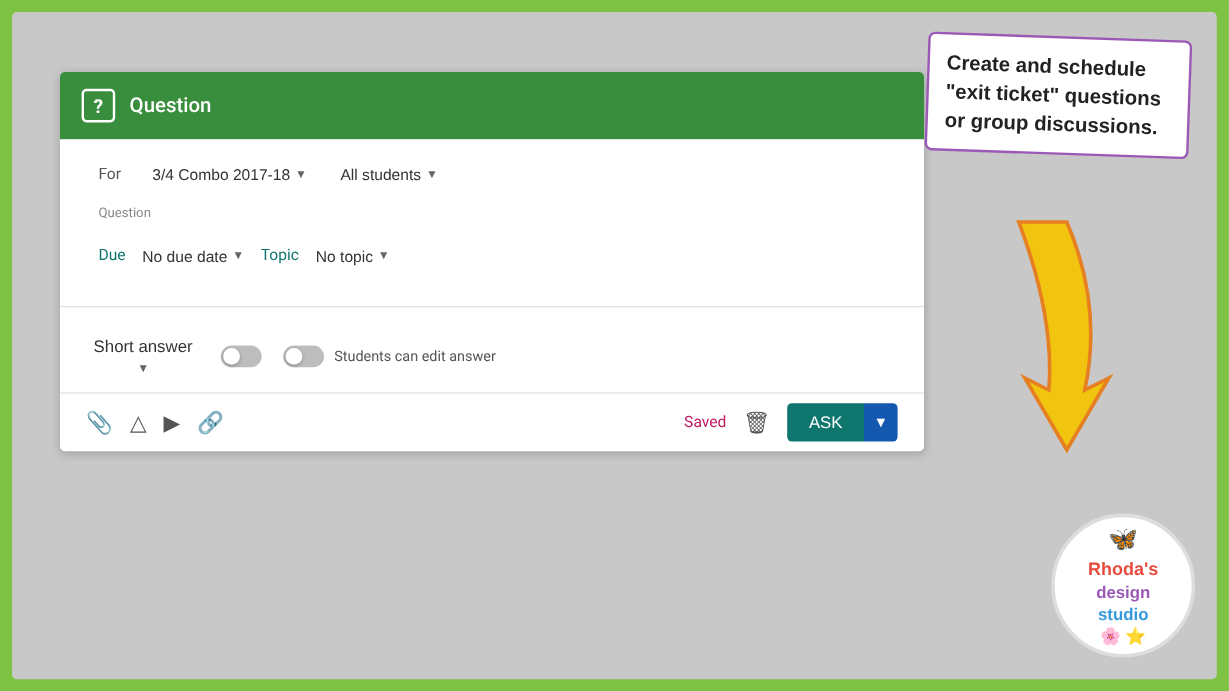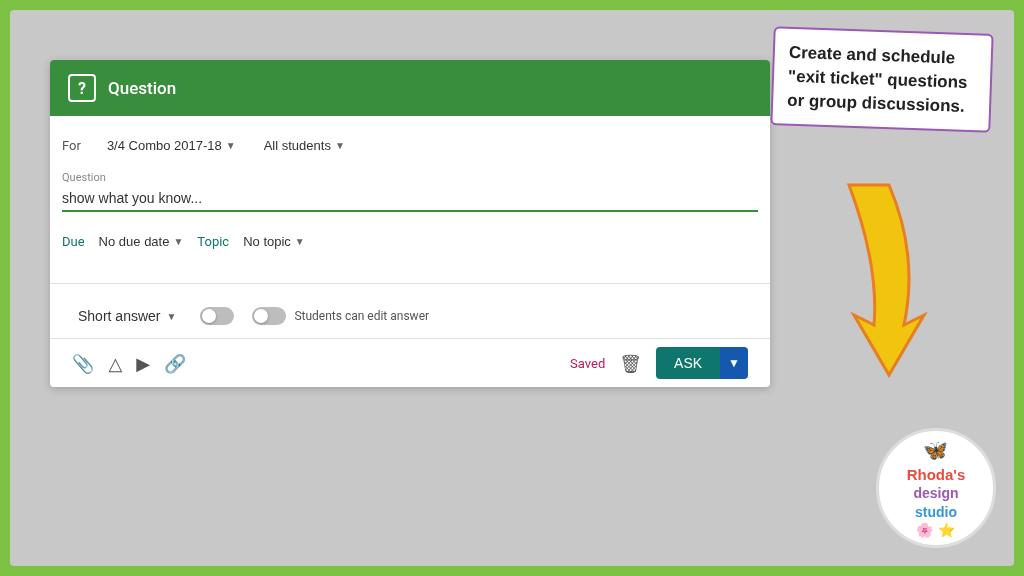--- a/index.html
+++ b/index.html
@@ -44,21 +44,21 @@
       border-radius: 4px;
       display: flex; align-items: center; justify-content: center;
       font-weight: bold; font-size: 16px; color: #fff;
     }
 
     .card-header-title {
       font-size: 17px; font-weight: 500; color: #fff;
     }
 
     .card-body {
-      padding: 18px 12px 14px;
+      padding: 18px 32px 14px;
     }
 
     .for-row {
       display: flex;
       align-items: center;
       gap: 16px;
       margin-bottom: 14px;
     }
 
     .for-label {
@@ -123,21 +123,21 @@
     .bottom-row {
       display: flex;
       align-items: center;
       gap: 18px;
       padding: 10px 22px;
     }
 
     .short-answer-btn {
       display: flex; align-items: center; gap: 6px;
       font-size: 14px; color: #333;
-      cursor: pointer; border: none; background: none; padding: 4px 6px;
+      cursor: pointer; border: none; background: none; padding: 4px 6px; flex-direction: column;
     }
 
     .toggle-group {
       display: flex; align-items: center; gap: 8px;
       font-size: 12px; color: #555;
     }
 
     .toggle {
       width: 34px; height: 18px;
       background: #bdbdbd;
@@ -290,21 +290,20 @@
         <button class="dropdown-btn">
           <span>All students</span>
           <span class="chevron">▼</span>
         </button>
       </div>
 
       
       <div class="question-label">Question</div>
 
       
-      <input class="instructions-input" type="text" value="show what you know..." style="">
 
       
       <div class="due-row">
         <span class="due-label">Due</span>
         <button class="dropdown-btn">
           <span>No due date</span>
           <span class="chevron">▼</span>
         </button>
         <span class="due-label">Topic</span>
         <button class="dropdown-btn">

